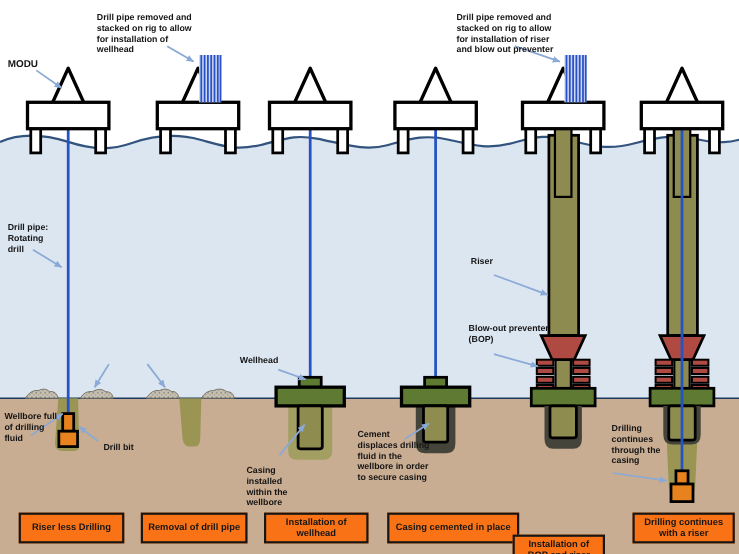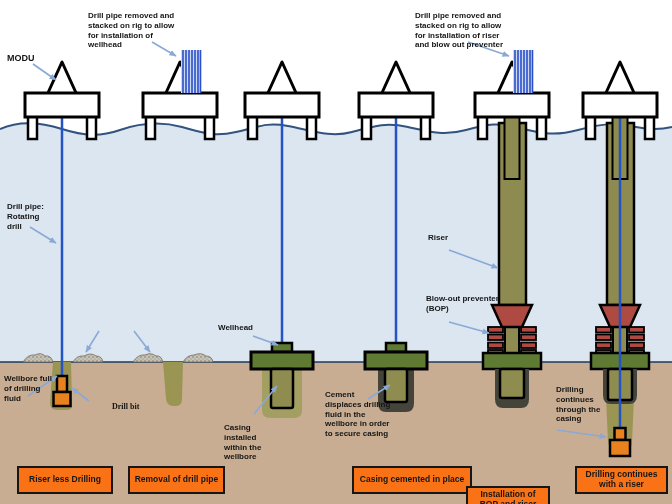--- a/index.html
+++ b/index.html
@@ -196,27 +196,28 @@
     <line x1="449" y1="322" x2="489" y2="333" marker-end="url(#ah)"></line>
     <line x1="557" y1="430" x2="606" y2="437" marker-end="url(#ah)"></line>
   </g>
 </svg>
 
 <div class="lbl big" style="left:7px;top:53px;width:40px;">MODU</div>
 <div class="lbl" style="left:88px;top:11px;width:92px;">Drill pipe removed and stacked on rig to allow for installation of wellhead</div>
 <div class="lbl" style="left:415px;top:11px;width:95px;">Drill pipe removed and stacked on rig to allow for installation of riser and blow out preventer</div>
 <div class="lbl" style="left:7px;top:202px;width:48px;">Drill pipe: Rotating drill</div>
 <div class="lbl" style="left:4px;top:374px;width:50px;">Wellbore full of drilling fluid</div>
-<div class="lbl" style="left:112px;top:402px;width:42px;font-family:Liberation Serif, serif;">Drill bit</div>
+<div class="lbl" style="left:94px;top:402px;width:42px;">Drill bit</div>
 <div class="lbl" style="left:218px;top:323px;width:46px;">Wellhead</div>
 <div class="lbl" style="left:224px;top:383px;width:50px;margin-top:40px;">Casing installed within the wellbore</div>
 <div class="lbl" style="left:325px;top:390px;width:66px;">Cement displaces drilling fluid in the wellbore in order to secure casing</div>
 <div class="lbl" style="left:428px;top:233px;width:36px;">Riser</div>
 <div class="lbl" style="left:426px;top:294px;width:80px;">Blow-out preventer (BOP)</div>
 <div class="lbl" style="left:556px;top:385px;width:50px;">Drilling continues through the casing</div>
 
 <div class="caption" style="left:17px;width:96px;">Riser less Drilling</div>
 <div class="caption" style="left:128px;width:97px;">Removal of drill pipe</div>
+<div class="caption" style="left:240px;width:95px;">Installation of wellhead</div>
 <div class="caption" style="left:352px;width:120px;">Casing cemented in place</div>
 <div class="caption" style="left:466px;width:84px;margin-top:20px;">Installation of BOP and riser</div>
 <div class="caption" style="left:575px;width:93px;">Drilling continues with a riser</div>
 
 </div>
 
 </body></html>

